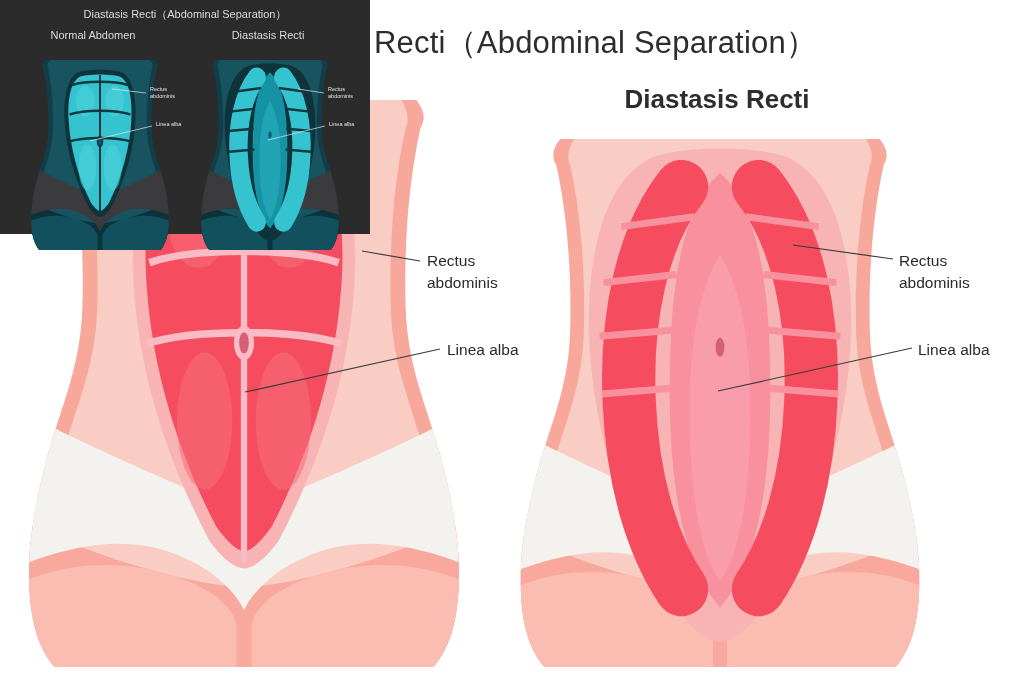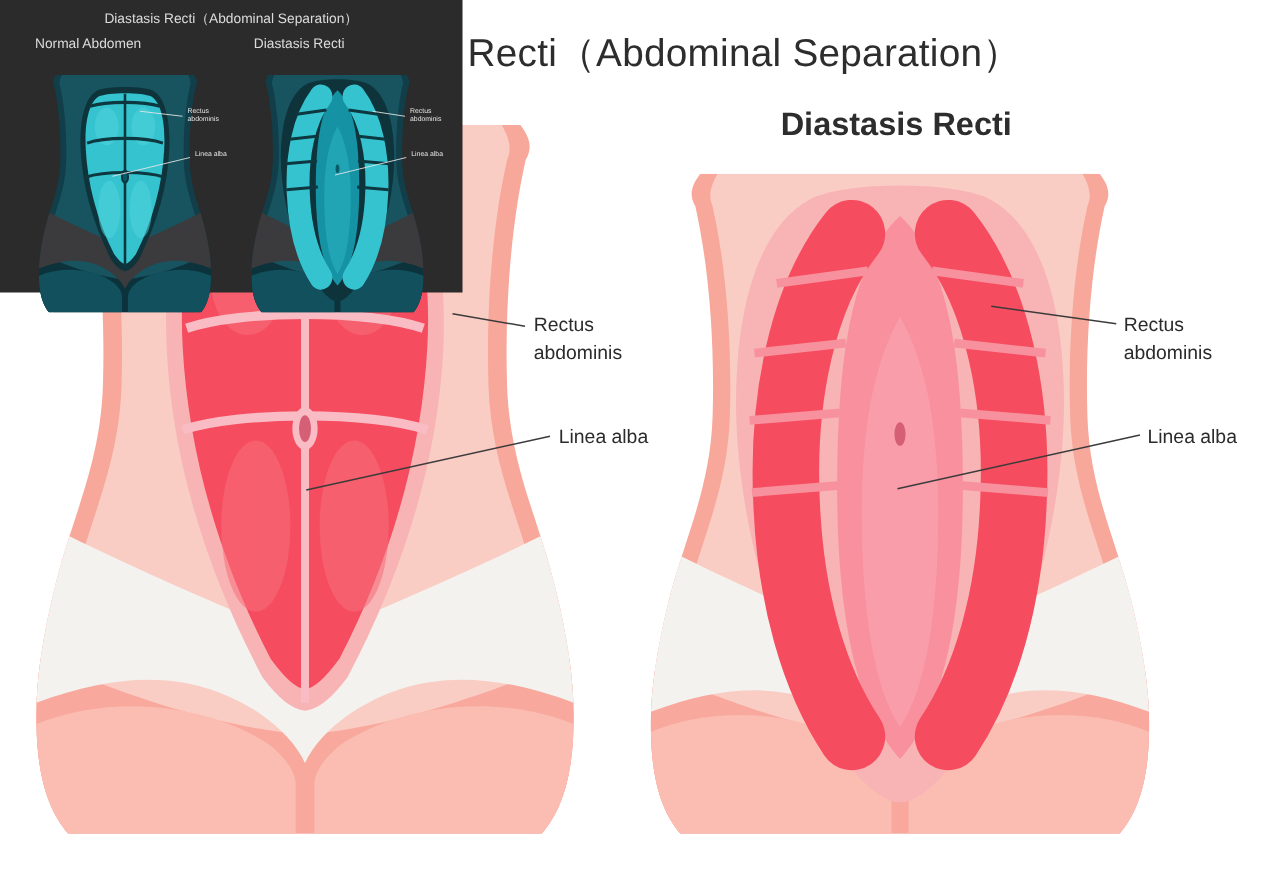--- a/index.html
+++ b/index.html
@@ -34,21 +34,21 @@
   #anno-rectus-right{left:899px;top:250px;}
   #anno-linea-right{left:918px;top:339px;}
 
   .lines{position:absolute;left:0;top:0;pointer-events:none;}
 
   
   .panel{position:absolute;left:0;top:0;width:370px;height:234px;
     background:var(--c-panel-bg,#2b2b2b);}
   .panel-title{position:absolute;left:0;top:7px;width:370px;text-align:center;
     font-size:11px;color:var(--c-panel-text,#dcdcdc);}
-  .panel-caption{position:absolute;top:29px;width:130px;text-align:left;
+  .panel-caption{position:absolute;top:29px;width:130px;text-align:center;
     font-size:11px;color:var(--c-panel-text,#dcdcdc);}
   #caption-normal{left:28px;}
   #caption-dia{left:203px;}
   .mini{position:absolute;top:60px;width:150px;height:190px;}
   #mini-normal{left:25px;}
   #mini-dia{left:195px;}
   .mini-anno{position:absolute;font-size:5.5px;line-height:1.25;
     color:var(--c-panel-pointer-line,#e6e6e6);white-space:pre-line;}
   #mini-rectus-left{left:150px;top:86px;}
   #mini-linea-left{left:156px;top:121px;}

